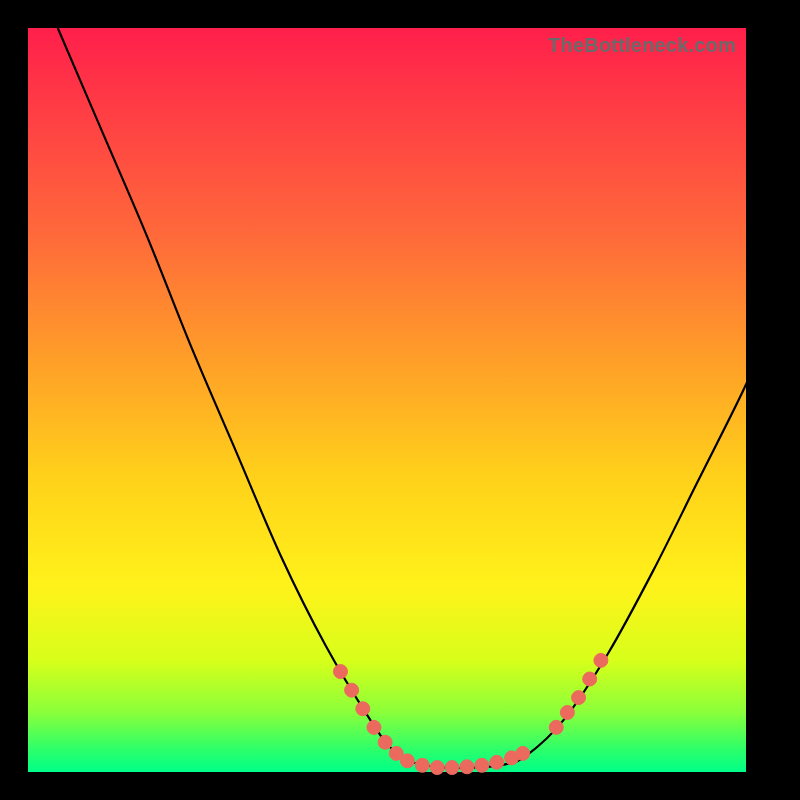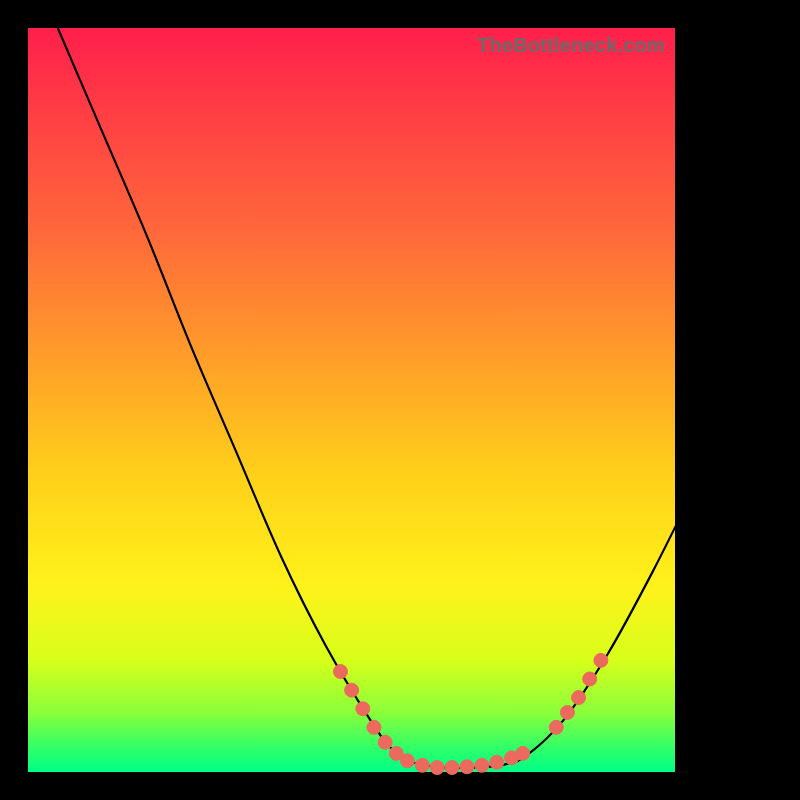--- a/index.html
+++ b/index.html
@@ -15,21 +15,21 @@
     position: absolute;
     left: 0; top: 0;
     width: 800px;
     height: 800px;
     background: #000;
   }
   .plot-area {
     position: absolute;
     left: 28px;
     top: 28px;
-    width: 647px;
+    width: 718px;
     height: 744px;
     
     background: linear-gradient(
       to bottom,
       #ff1f4b 0%,
       #ff3a45 10%,
       #ff6a3a 28%,
       #ffa028 45%,
       #ffd01a 60%,
       #fff21a 75%,

